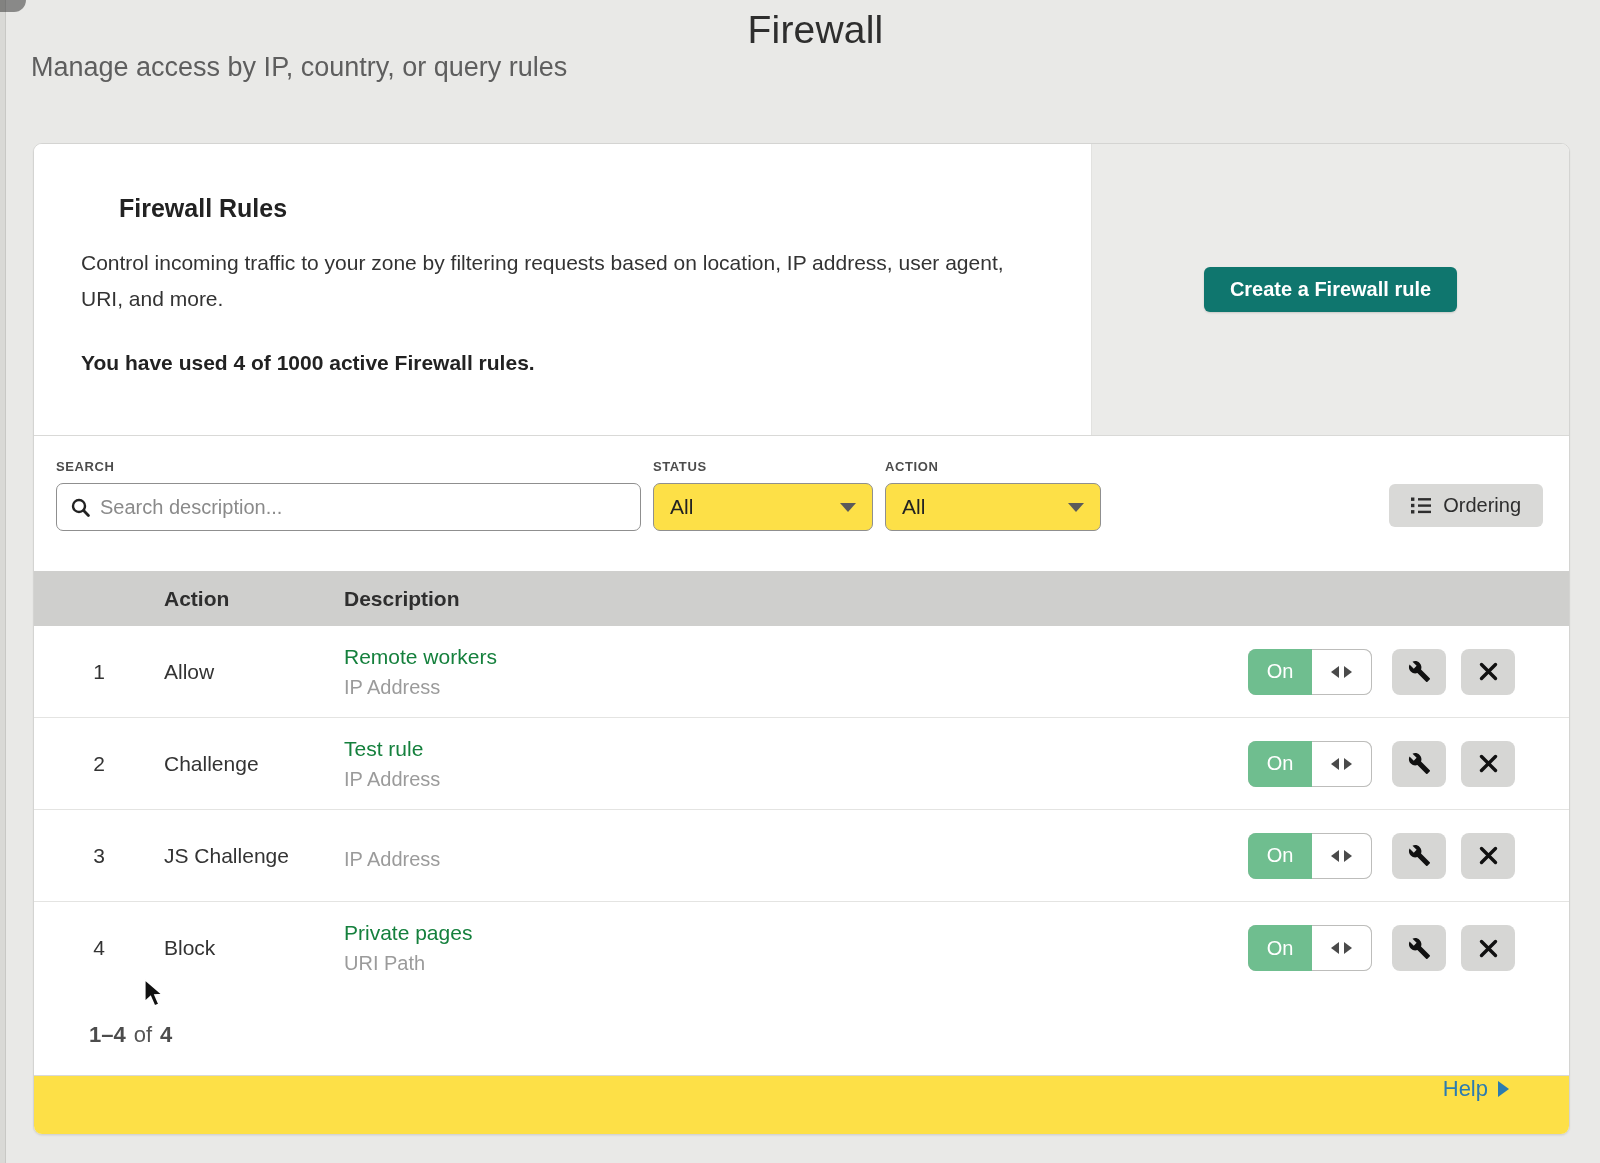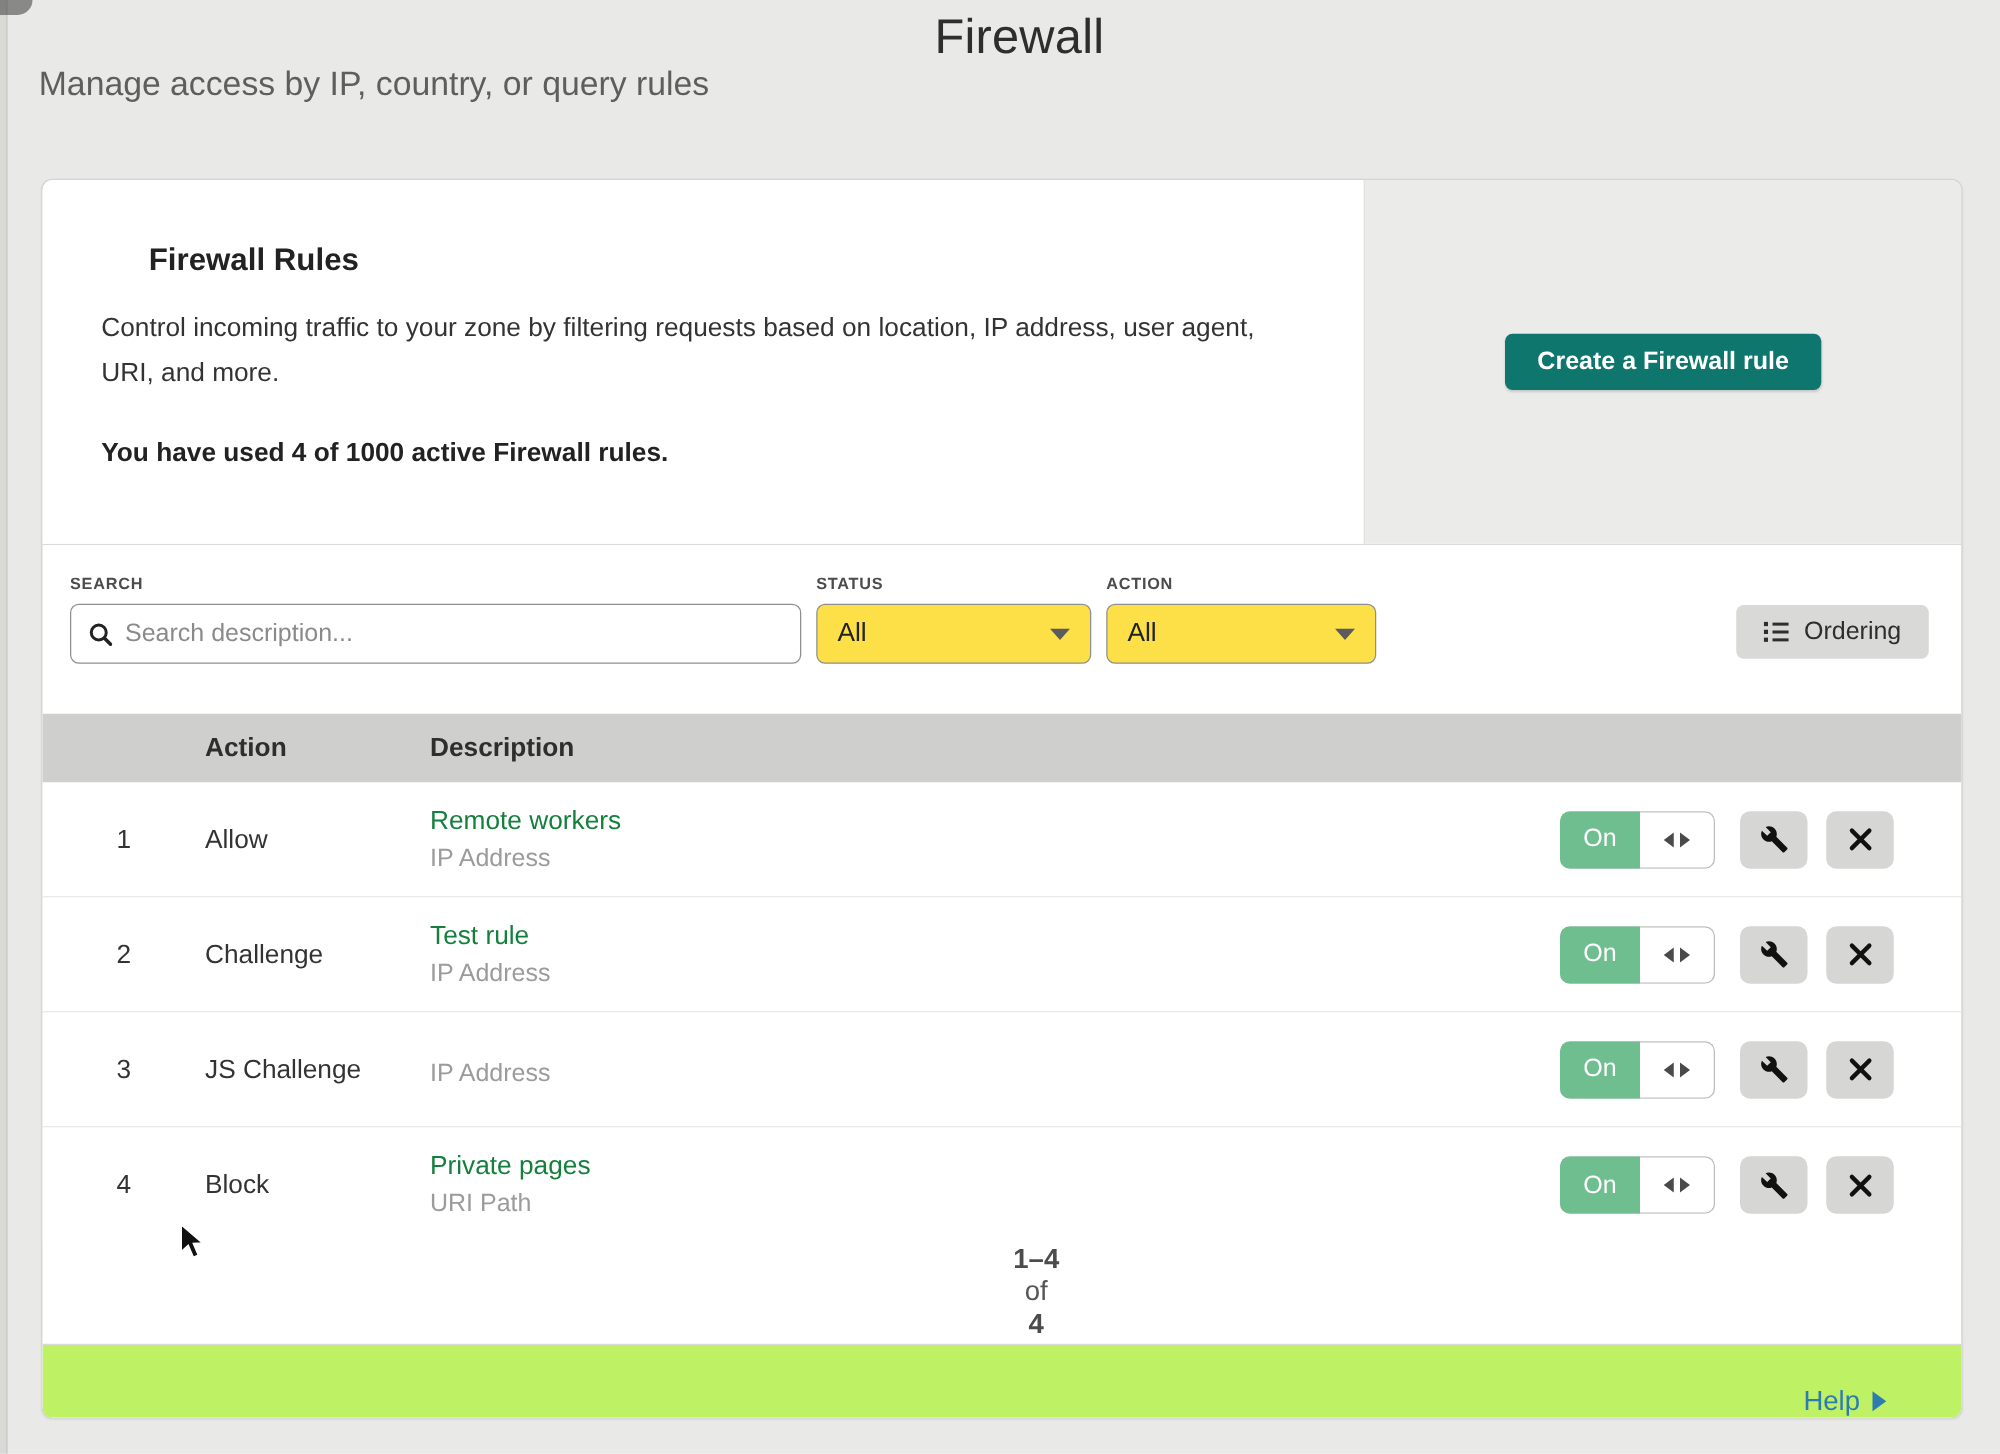--- a/index.html
+++ b/index.html
@@ -102,24 +102,24 @@
 
   .icon-btn{
     width:54px;height:46px;margin-left:15px;background:#d6d6d4;border:none;border-radius:8px;
     display:flex;align-items:center;justify-content:center;cursor:pointer;
   }
   .icon-btn:first-of-type{margin-left:20px;}
   .icon-btn svg{display:block;}
 
   
   .pagination{height:82px;display:flex;align-items:center;padding-left:55px;border-bottom:1px solid #d9d9d7;flex:0 0 auto;}
-  .pagination{font-size:22px;color:#555;flex-direction:column;}
+  .pagination{font-size:22px;color:#555;}
   .pg-bold{font-weight:700;color:#4c4c4c;}
   .pg-sep{margin:0 8px;color:#555;}
-  .card-footer{flex:1;display:flex;align-items:flex-end;justify-content:flex-end;padding-right:60px;background:#bef264;}
+  .card-footer{flex:1;display:flex;align-items:flex-start;justify-content:flex-end;padding-right:60px;background:#fde047;}
   .help-link{display:flex;align-items:center;gap:10px;color:#2c7cb0;font-size:22px;cursor:pointer;text-decoration:none;}
   .help-arrow{width:0;height:0;border-top:8px solid transparent;border-bottom:8px solid transparent;border-left:11px solid #2c7cb0;}
 
   
   .cursor{position:absolute;left:142px;top:978px;pointer-events:none;z-index:50;}
 </style>
 </head>
 <body>
 
 <div class="window-edge-left"></div>

